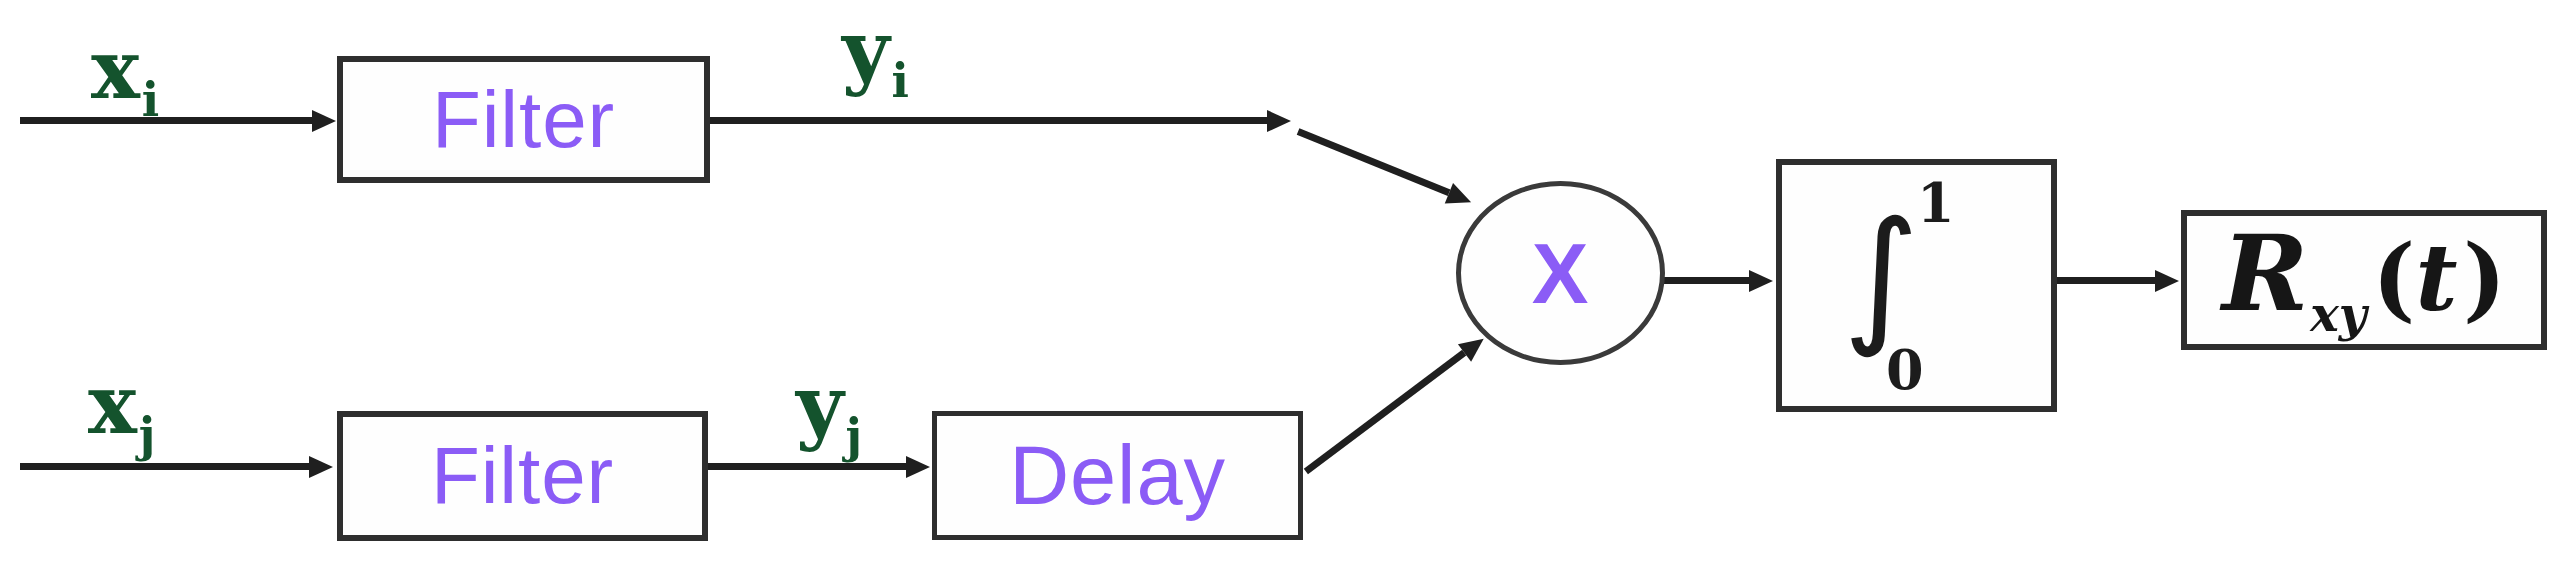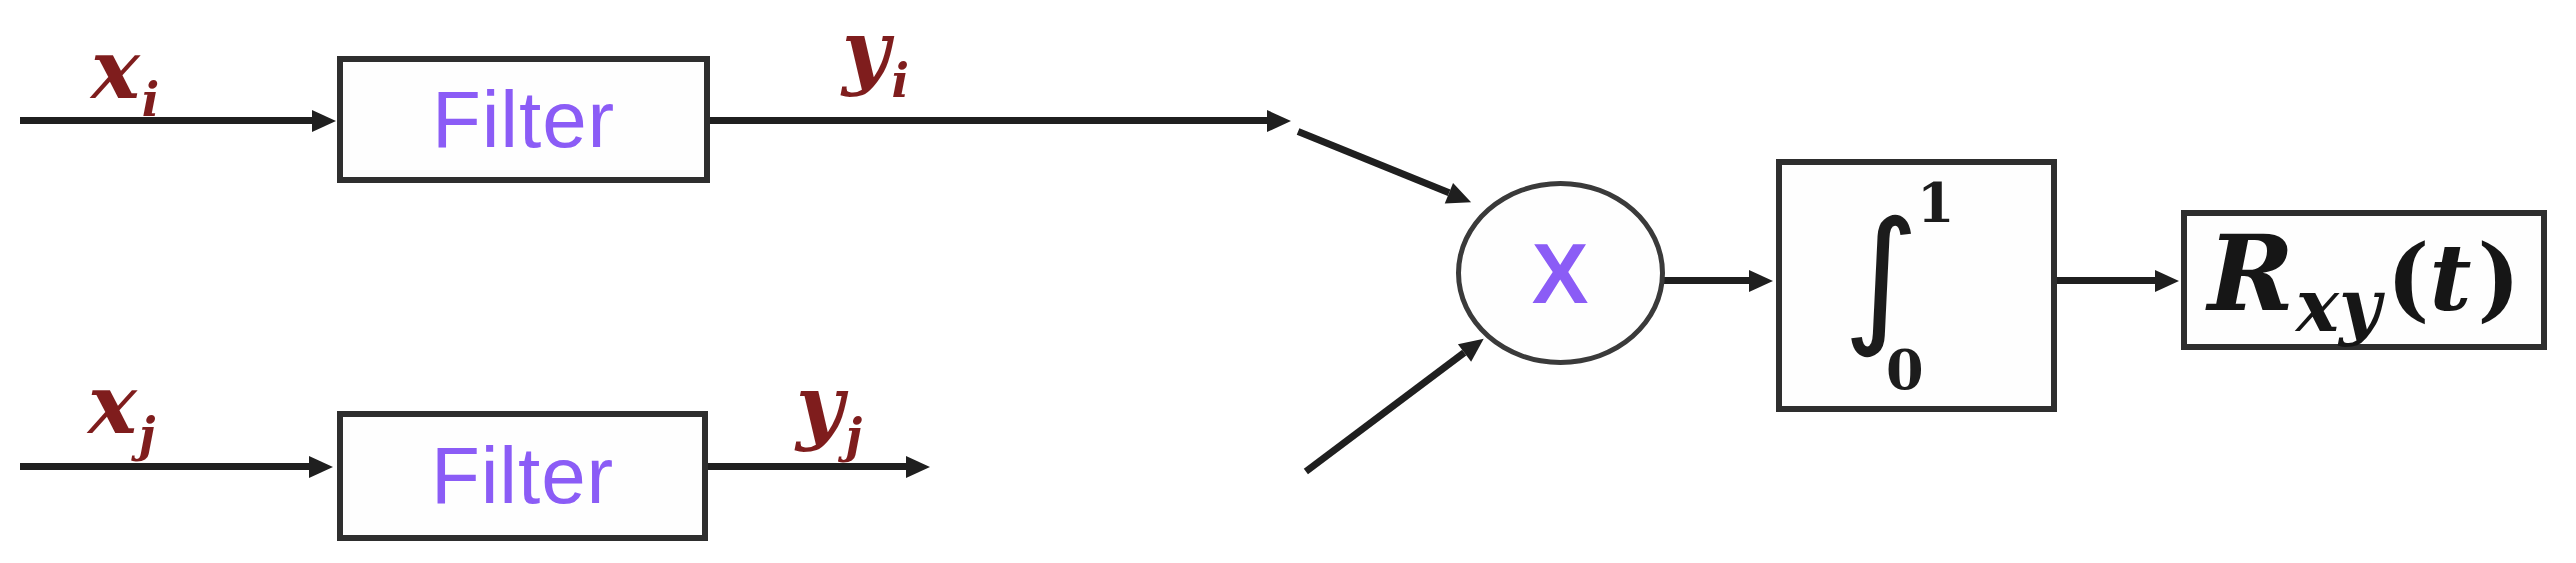--- a/index.html
+++ b/index.html
@@ -76,32 +76,31 @@
   #output-box { left: 2181px; top: 210px; width: 366px; height: 140px; }
   .formula {
     display: flex;
     align-items: baseline;
     font-family: "DejaVu Serif", serif;
     color: #161616;
     font-weight: 700;
     transform: translateY(-5.6px);
   }
   .formula .base   { font-style: italic; font-size: 104px; line-height: 1; }
-  .formula .fsub   { font-style: italic; font-size: 72px;  line-height: 1;
+  .formula .fsub   { font-style: italic; font-size: 48px;  line-height: 1;
                      transform: translateY(20.4px); margin-left: 1.9px; }
   .formula .paren  { font-size: 91px; line-height: 1; margin-left: 5.6px; }
   .formula .arg    { font-style: italic; font-size: 91px; line-height: 1; }
 
   
   .siglabel {
     position: absolute;
     font-family: "DejaVu Serif", serif;
-    font-style: italic;
-    font-weight: 700;
-    color: #7f1d1d;
+    font-weight: 700;
+    color: #14532d;
     font-size: 82px;
     line-height: 1;
     white-space: nowrap;
   }
   .siglabel .sub {
     font-size: 0.56em;
     display: inline-block;
     transform: translateY(0.40em);
     margin-left: 1.9px;
   }
@@ -175,20 +174,23 @@
     </div>
 
   <div class="block" id="filter-top">
     <span class="block-label">Filter</span>
   </div>
 
   <div class="block" id="filter-bottom">
     <span class="block-label">Filter</span>
   </div>
 
+  <div class="block" id="delay">
+    <span class="block-label">Delay</span>
+  </div>
 
   <div class="block" id="multiplier">
     <span class="block-label">X</span>
   </div>
 
   <div class="block" id="integrator">
     <div class="inner">
       <span class="int-symbol">∫</span>
       <span class="int-upper">1</span>
       <span class="int-lower">0</span>

